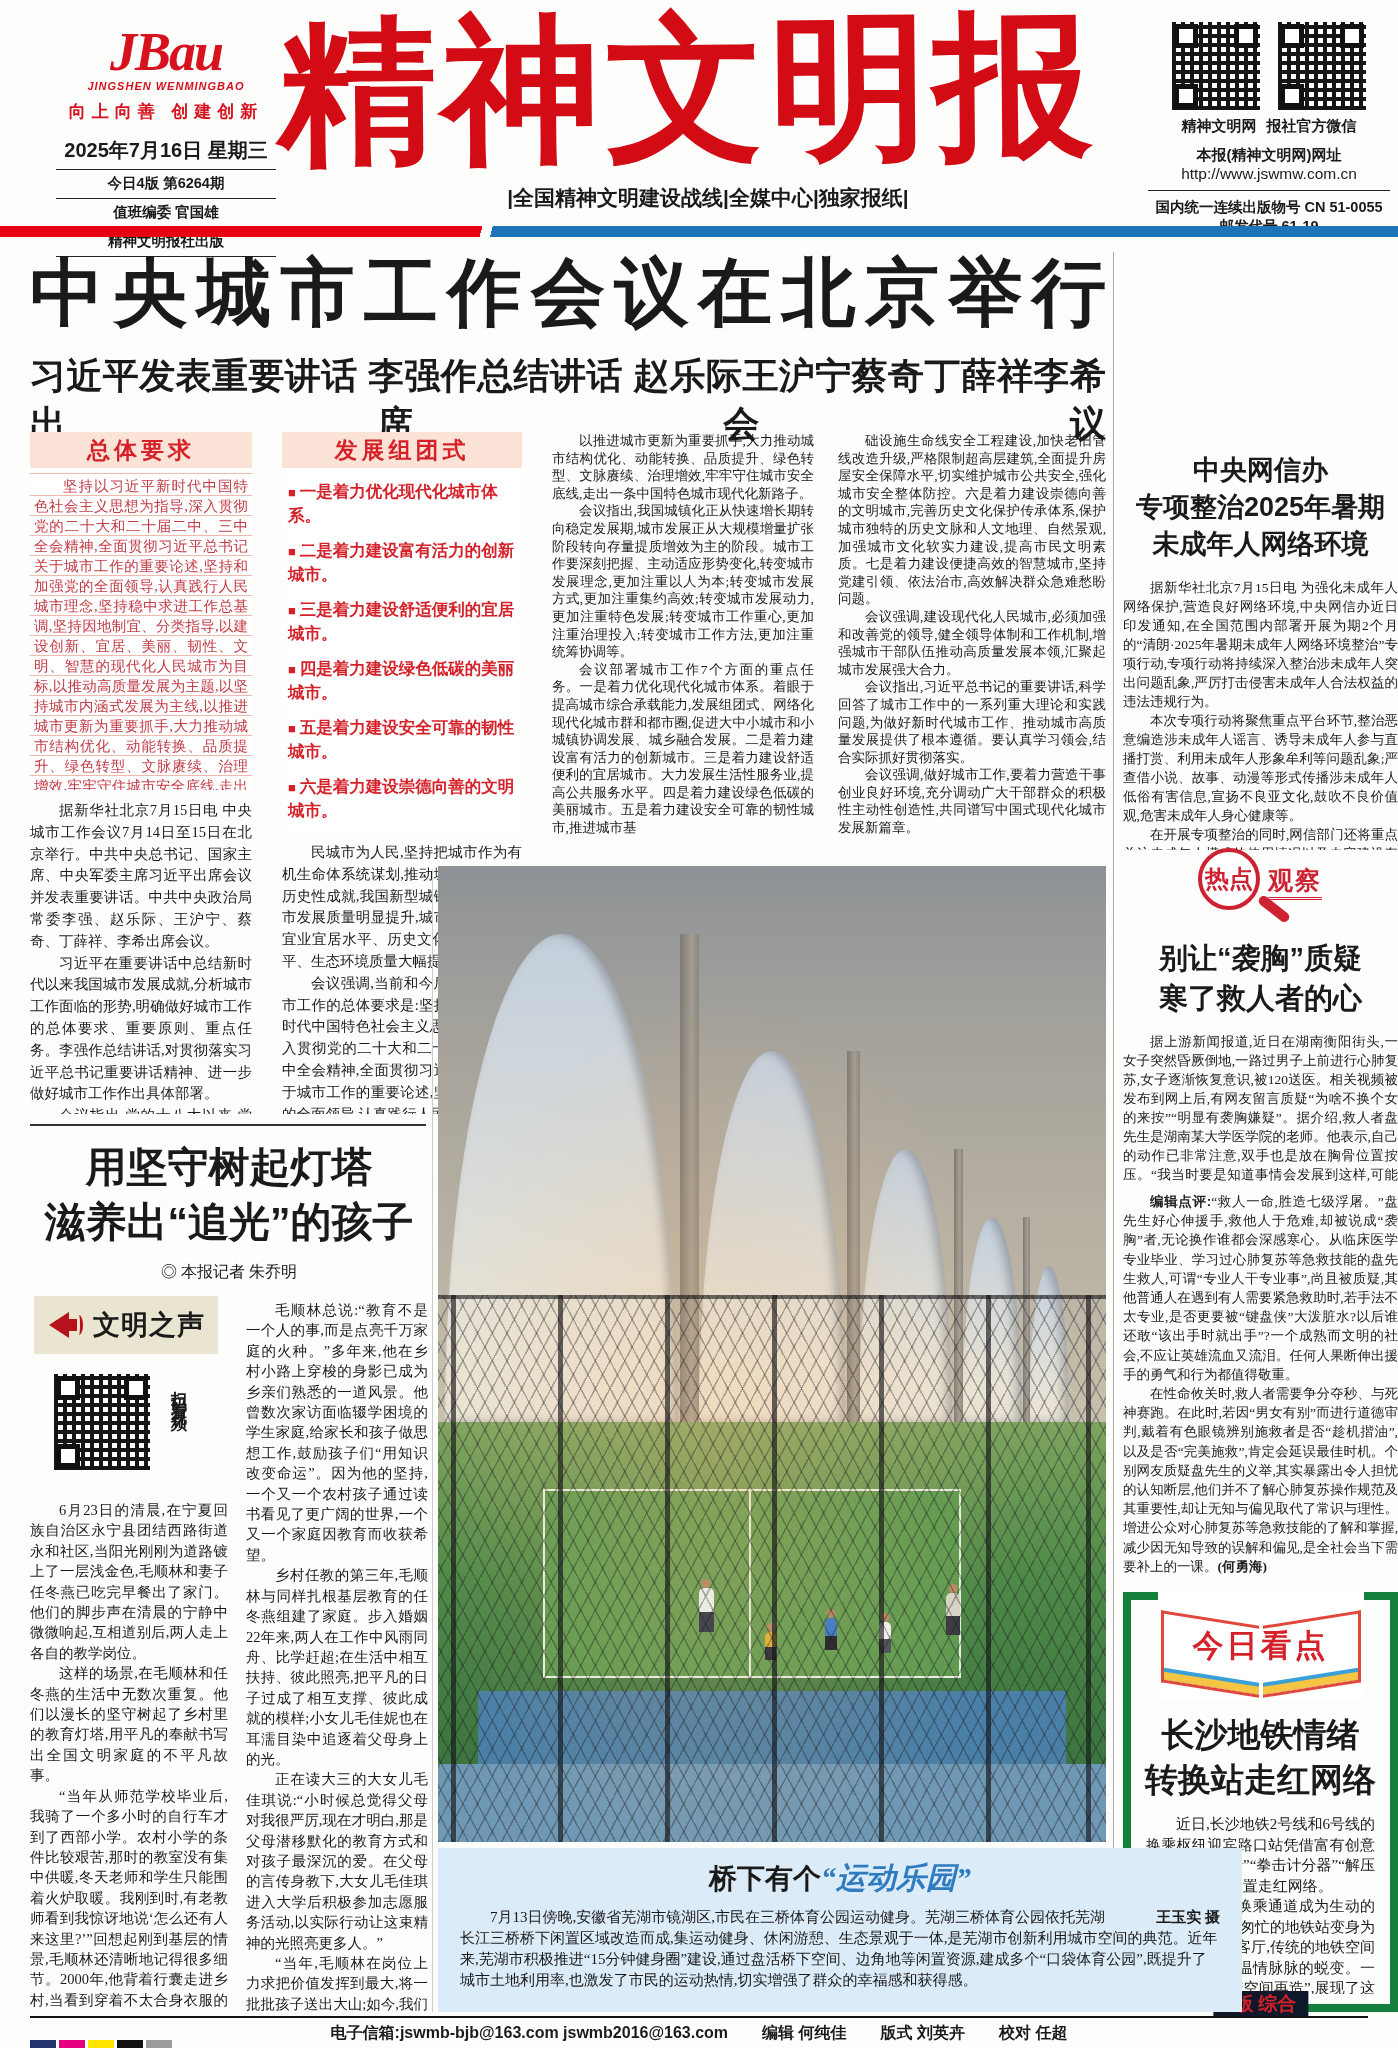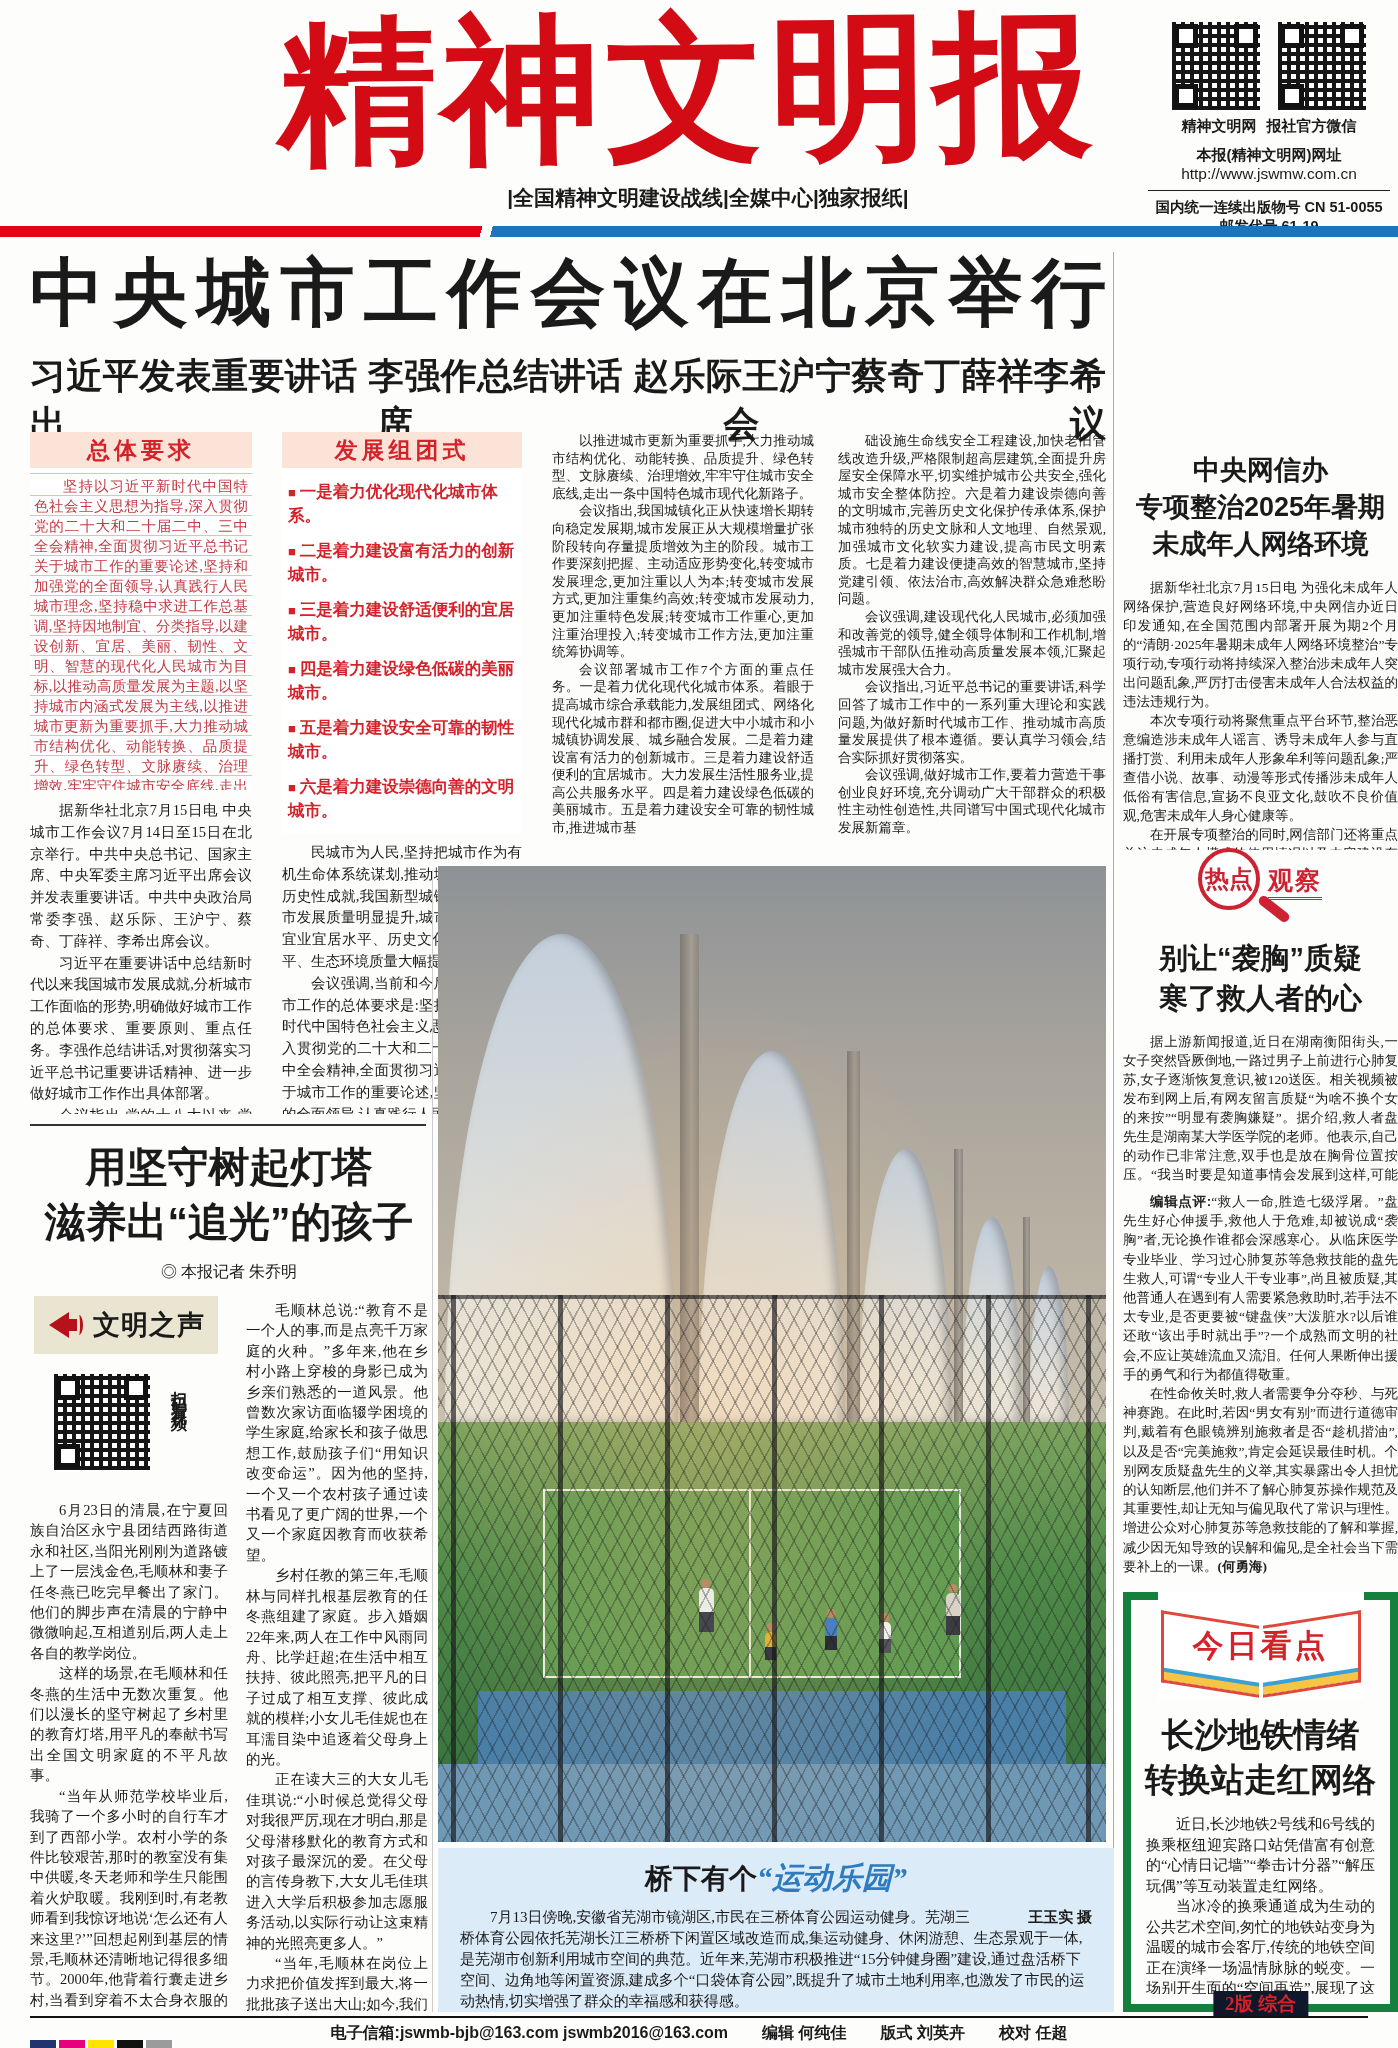--- a/index.html
+++ b/index.html
@@ -161,38 +161,51 @@
   .fig { position:absolute; border-radius:5px 5px 0 0; }
   .fig::before { content:""; position:absolute; left:50%; top:-9px; transform:translateX(-50%);
                  width:9px; height:9px; border-radius:50%; background:#b98c66; }
   .f1 { left:39%; top:74%; width:15px; height:44px; background:linear-gradient(180deg,#ecebe4 55%,#46464e 55%); }
   .f2 { left:58%; top:77%; width:12px; height:32px; background:linear-gradient(180deg,#4a7fc1 55%,#2e2e34 55%); }
   .f3 { left:66%; top:77.5%; width:12px; height:31px; background:linear-gradient(180deg,#f0efe8 55%,#55555c 55%); }
   .f4 { left:76%; top:74.5%; width:14px; height:42px; background:linear-gradient(180deg,#d9d3c6 55%,#3c3c42 55%); }
   .f5 { left:49%; top:78.5%; width:11px; height:28px; background:linear-gradient(180deg,#e2b13c 55%,#3a3a40 55%); }
 
   
-  .caption { left:438px; top:1848px; width:676px; height:164px; background:#dcebf8; padding:10px 22px 0; }
+  .caption { left:438px; top:1848px; width:804px; height:164px; background:#dcebf8; padding:10px 22px 0; }
   .cap-title { text-align:center; font-size:28px; font-weight:900; font-family:"Liberation Sans",sans-serif; }
   .cap-script { color:#2e7bbf; font-style:italic; font-weight:700; font-family:"Liberation Serif",serif; font-size:30px; }
   .cap-body { margin-top:8px; font-size:15px; line-height:21px; text-indent:2em; }
   .cap-credit { float:right; font-weight:700; white-space:nowrap; margin-left:14px; }
 
   
   .foot-rule { left:30px; top:2016px; width:1338px; border-top:2.5px solid #111; }
   .foot-row { left:30px; top:2023px; width:1338px; display:flex; justify-content:center; gap:34px;
               font-size:16px; font-weight:700; font-family:"Liberation Sans",sans-serif; }
   .regmarks { left:30px; top:2040px; display:flex; gap:3px; }
   .regmarks i { width:26px; height:8px; display:block; }
 </style>
 </head>
 <body>
 
 <div id="page">
 
+  <div class="abs mast-left">
+    <div>
+      <span class="logo-script">J</span><span class="logo-script">Bau</span>
+      <div class="logo-sub">JINGSHEN WENMINGBAO</div>
+    </div>
+    <div class="logo-slogan">向上向善 创建创新</div>
+    <div class="mast-info sans">
+      <div class="mi-date">2025年7月16日 星期三</div>
+      <div class="mi-sm">今日4版 第6264期</div>
+      <div class="mi-sm">值班编委 官国雄</div>
+      <div class="mi-sm">精神文明报社出版</div>
+    </div>
+  </div>
 
   <div class="abs mast-title">精神文明报</div>
   <div class="abs tagline sans">|全国精神文明建设战线|全媒中心|独家报纸|</div>
 
   <div class="abs mast-right sans">
     <div class="qr-row">
       <div class="qr">
           <i></i>
           <i></i>
           <i></i>

